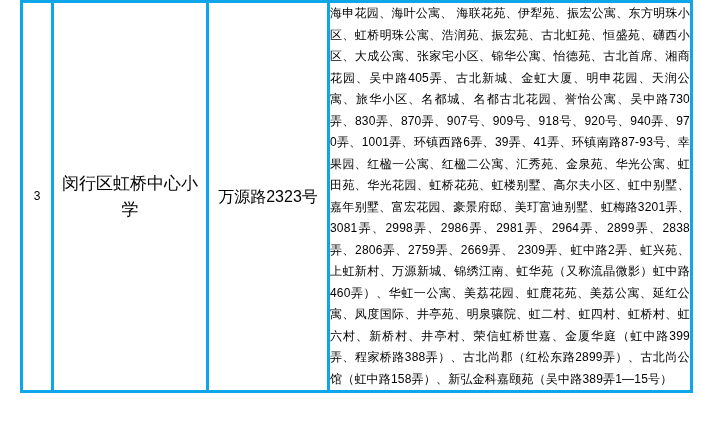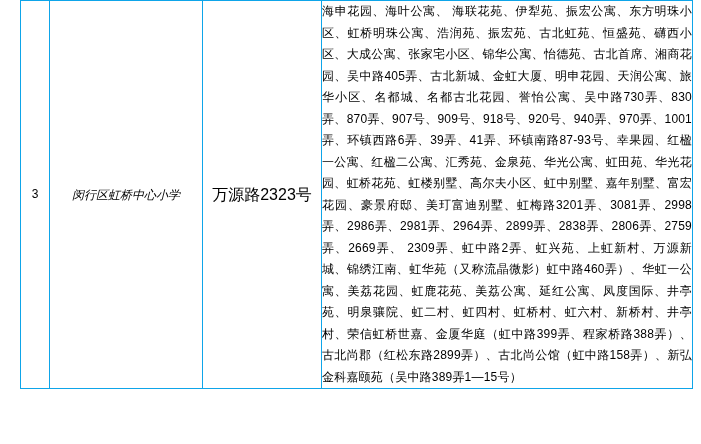--- a/index.html
+++ b/index.html
@@ -21,37 +21,36 @@
     box-sizing: border-box;
   }
   table.school-table {
     border-collapse: collapse;
     table-layout: fixed;
     width: 673px;
     margin: 0 0 0 20px;
     border: 1px solid #000;
   }
   table.school-table td {
-    border: 1px solid #0ea5e9;
+    border: 3px solid #0ea5e9;
     vertical-align: middle;
     padding: 0;
   }
   td.col-index {
     width: 28px;
     text-align: center;
     font-size: 12px;
     line-height: 1.4;
   }
   td.col-school {
     width: 152px;
     text-align: center;
-    font-size: 12px;
+    font-size: 17px;
     line-height: 1.5;
     padding: 0 4px;
-    font-style: italic;
   }
   td.col-address {
     width: 118px;
     text-align: center;
     font-size: 16px;
     line-height: 1.5;
     padding: 0 2px;
   }
   td.col-scope {
     width: auto;

